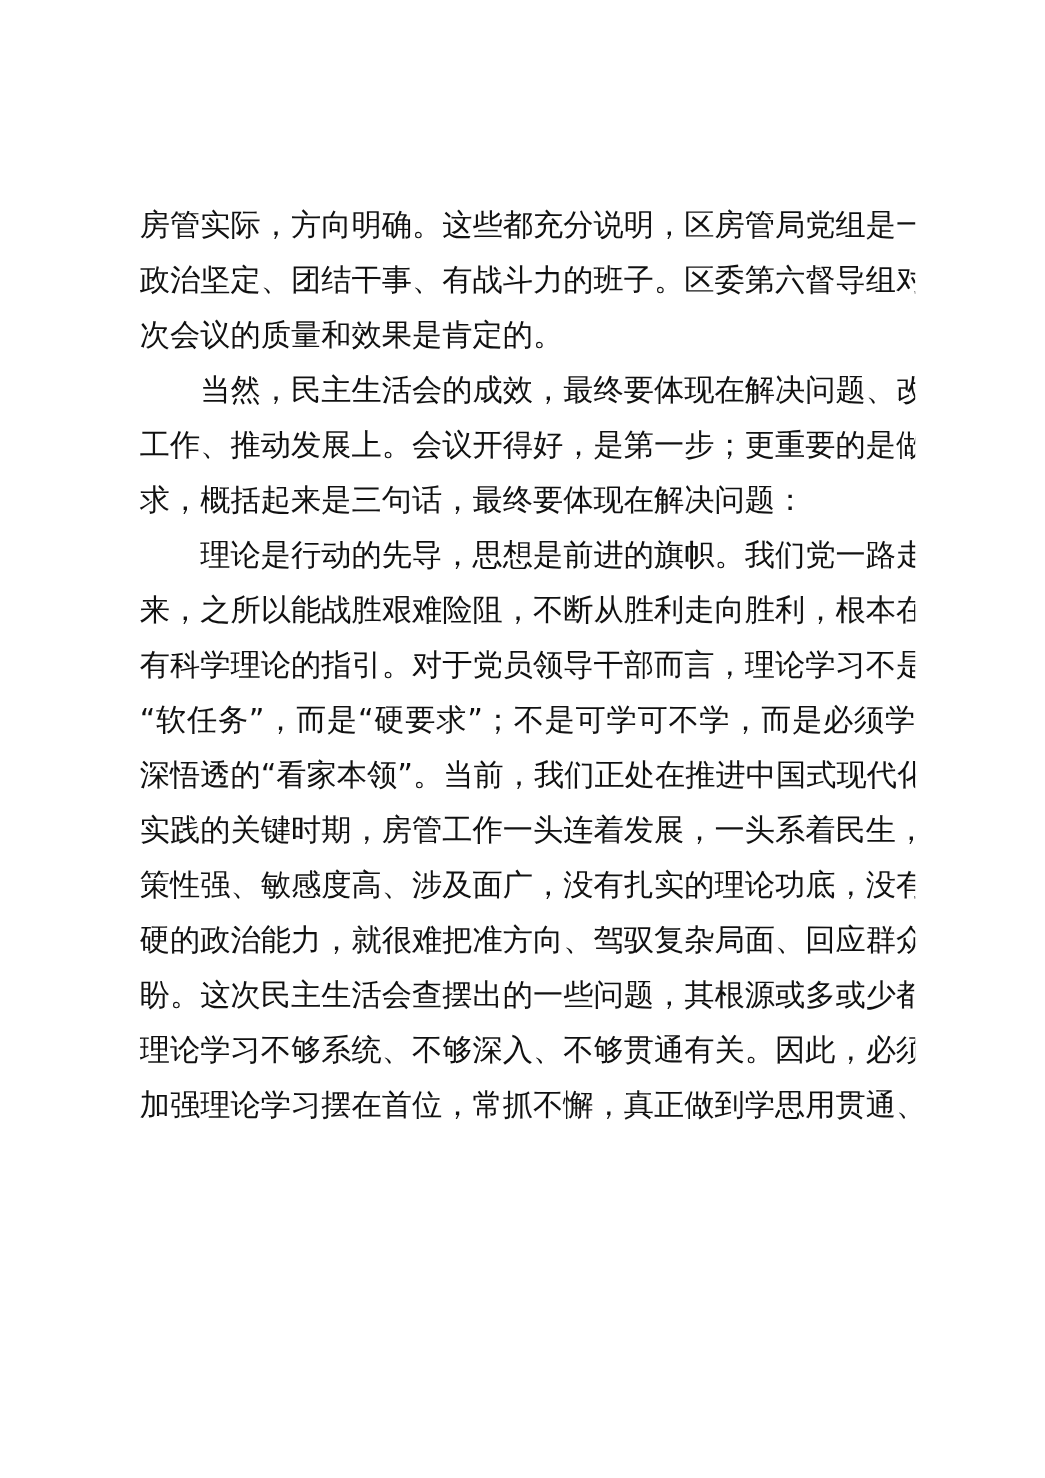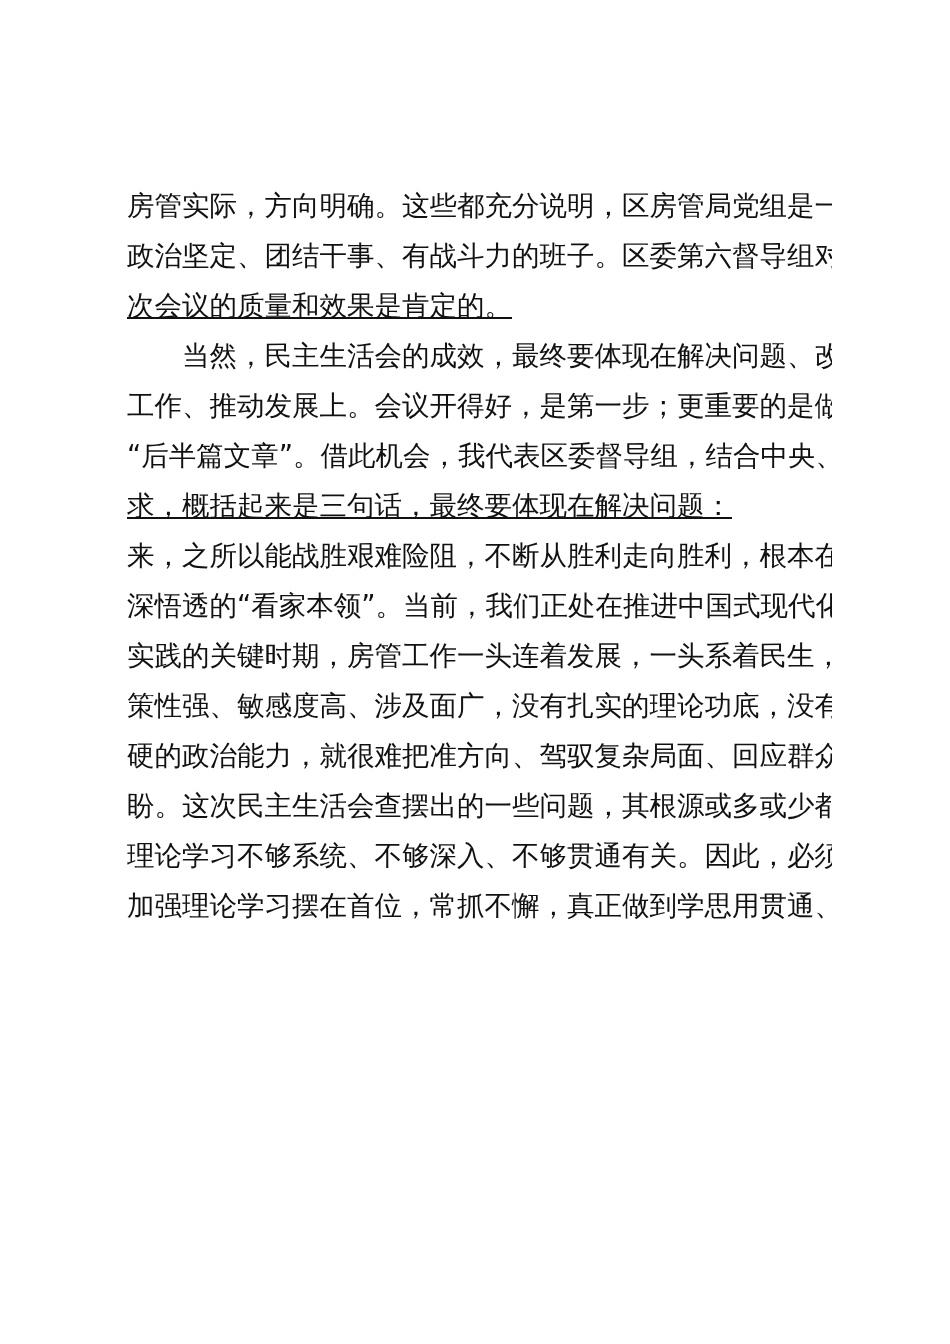--- a/index.html
+++ b/index.html
@@ -4,35 +4,37 @@
 <style>
   html, body { margin:0; padding:0; background:#ffffff; }
   body { width:950px; height:1344px; position:relative; overflow:hidden; }
   .page { position:absolute; left:127px; top:180px; width:705px; }
   .line {
     height:50px; line-height:50px; font-size:27.5px; color:#111;
     font-family: "DejaVu Sans", "Liberation Sans", sans-serif;
     white-space:nowrap; text-align:justify; text-align-last:justify;
     overflow:hidden;
   }
-  .line.last { text-align-last:left;text-decoration:underline; }
+  .line.last { text-align-last:left; }
   .indent { padding-left:55px; }
 </style>
 </head>
 <body>
 
 <div class="page">
   <div class="line">房管实际，方向明确。这些都充分说明，区房管局党组是一个</div>
   <div class="line">政治坚定、团结干事、有战斗力的班子。区委第六督导组对这</div>
   <div class="line last">次会议的质量和效果是肯定的。</div>
   <div class="line indent">当然，民主生活会的成效，最终要体现在解决问题、改进</div>
   <div class="line">工作、推动发展上。会议开得好，是第一步；更重要的是做好</div>
-  <div class="line">“后半篇文章”。借此机会，我代表区委督导组，结合中央、</div>
   <div class="line last">求，概括起来是三句话，最终要体现在解决问题：</div>
+  <div class="line indent">理论是行动的先导，思想是前进的旗帜。我们党一路走</div>
   <div class="line">来，之所以能战胜艰难险阻，不断从胜利走向胜利，根本在于</div>
+  <div class="line">有科学理论的指引。对于党员领导干部而言，理论学习不是</div>
+  <div class="line">“软任务”，而是“硬要求”；不是可学可不学，而是必须学</div>
   <div class="line">深悟透的“看家本领”。当前，我们正处在推进中国式现代化*</div>
   <div class="line">实践的关键时期，房管工作一头连着发展，一头系着民生，政</div>
   <div class="line">策性强、敏感度高、涉及面广，没有扎实的理论功底，没有过</div>
   <div class="line">硬的政治能力，就很难把准方向、驾驭复杂局面、回应群众期</div>
   <div class="line">盼。这次民主生活会查摆出的一些问题，其根源或多或少都与</div>
   <div class="line">理论学习不够系统、不够深入、不够贯通有关。因此，必须把</div>
   <div class="line">加强理论学习摆在首位，常抓不懈，真正做到学思用贯通、知</div>
 </div>
 
 </body></html>

